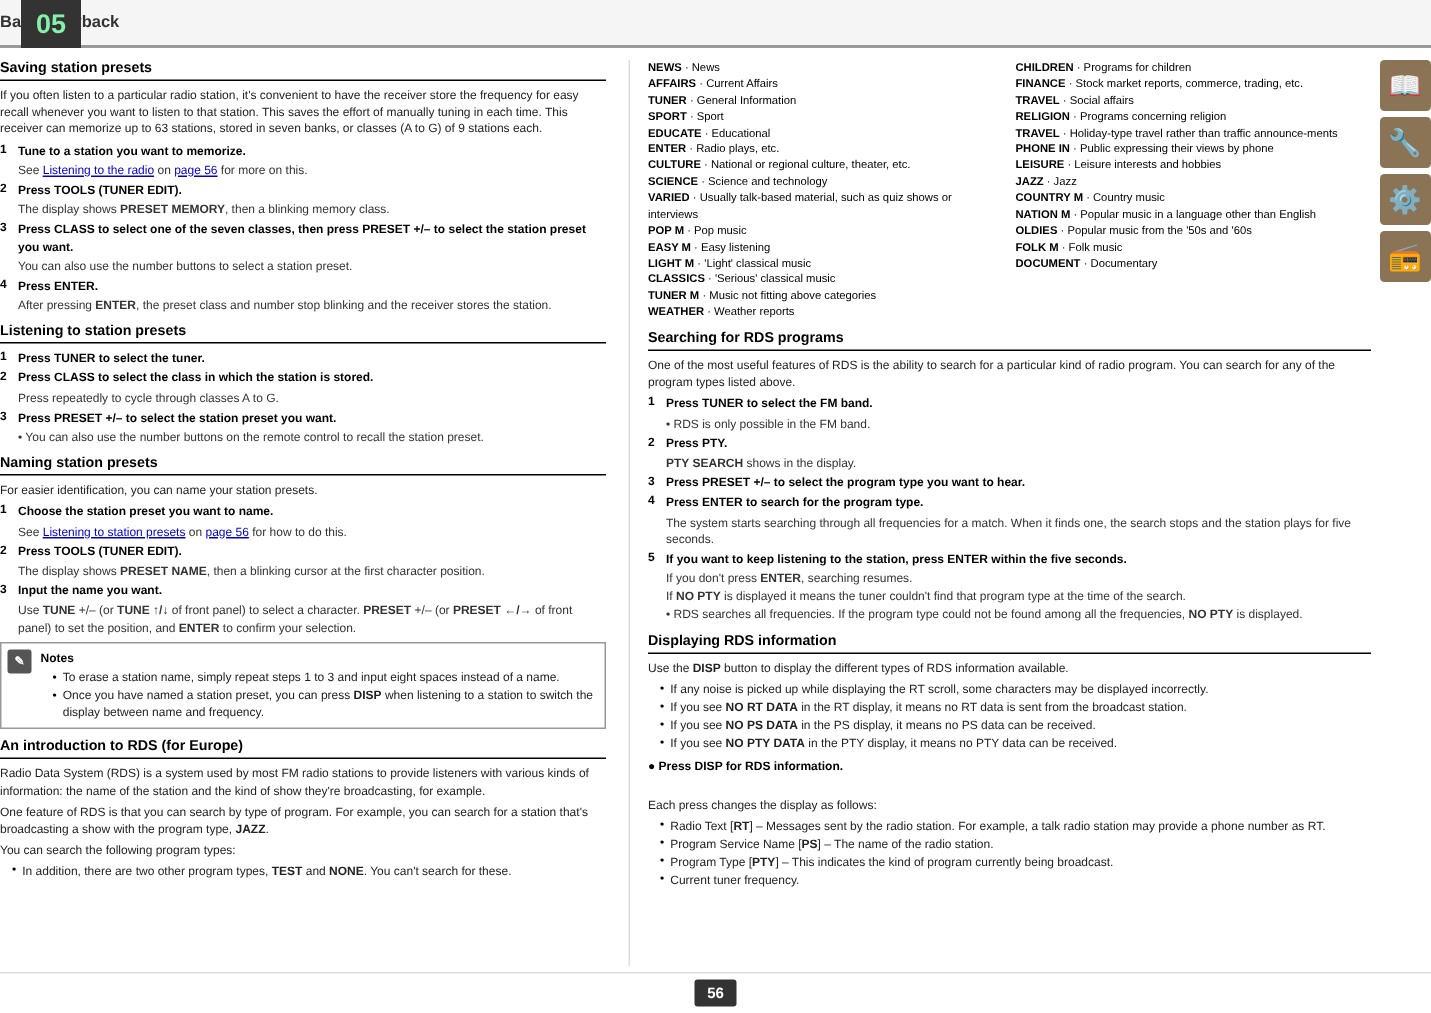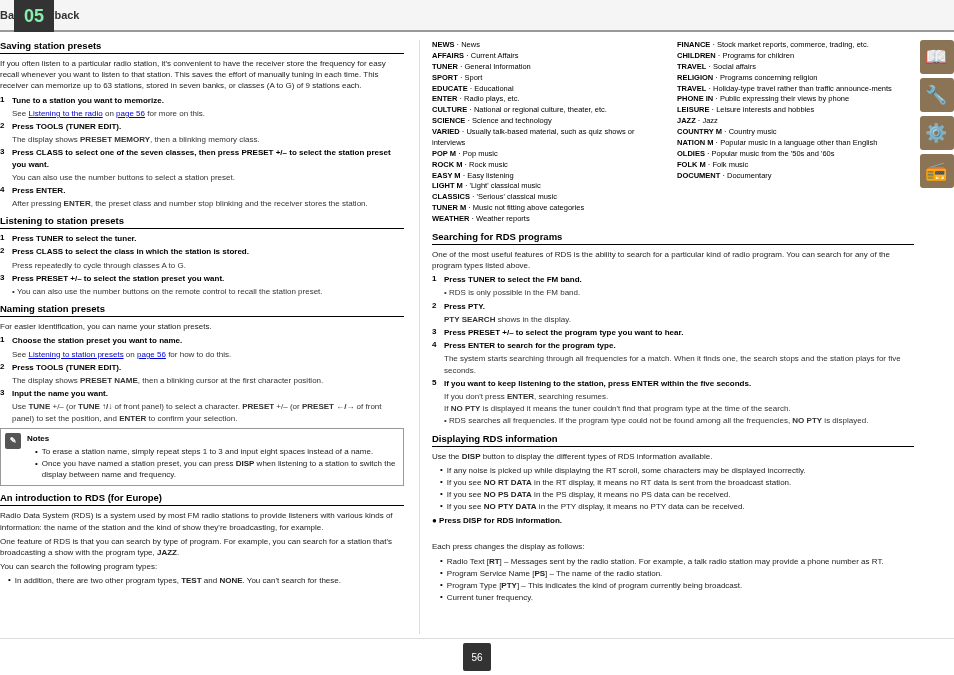--- a/index.html
+++ b/index.html
@@ -172,25 +172,25 @@
     
     .footer {
       display: flex;
       justify-content: center;
       align-items: center;
       padding: 4px;
       border-top: 1px solid #ddd;
     }
     .page-num {
       width: 28px;
-      height: 28px;
+      height: 18px;
       background: #333;
       color: #fff;
       font-size: 10px;
-      font-weight: normal;
+      font-weight: bold;
       display: flex;
       align-items: center;
       justify-content: center;
       border-radius: 2px;
     }
     .link-text {
       color: #0000cc;
       text-decoration: underline;
       cursor: pointer;
     }
@@ -329,30 +329,29 @@
             <div><b>NEWS</b> · News</div>
             <div><b>AFFAIRS</b> · Current Affairs</div>
             <div><b>TUNER</b> · General Information</div>
             <div><b>SPORT</b> · Sport</div>
             <div><b>EDUCATE</b> · Educational</div>
             <div><b>ENTER</b> · Radio plays, etc.</div>
             <div><b>CULTURE</b> · National or regional culture, theater, etc.</div>
             <div><b>SCIENCE</b> · Science and technology</div>
             <div><b>VARIED</b> · Usually talk-based material, such as quiz shows or interviews</div>
             <div><b>POP M</b> · Pop music</div>
-            <div><b>ROCK M</b> · Rock music</div>
             <div><b>EASY M</b> · Easy listening</div>
             <div><b>LIGHT M</b> · 'Light' classical music</div>
             <div><b>CLASSICS</b> · 'Serious' classical music</div>
             <div><b>TUNER M</b> · Music not fitting above categories</div>
             <div><b>WEATHER</b> · Weather reports</div>
           </div>
           <div class="rds-col">
+            <div><b>CHILDREN</b> · Programs for children</div>
             <div><b>FINANCE</b> · Stock market reports, commerce, trading, etc.</div>
-            <div><b>CHILDREN</b> · Programs for children</div>
             <div><b>TRAVEL</b> · Social affairs</div>
             <div><b>RELIGION</b> · Programs concerning religion</div>
             <div><b>TRAVEL</b> · Holiday-type travel rather than traffic announce-ments</div>
             <div><b>PHONE IN</b> · Public expressing their views by phone</div>
             <div><b>LEISURE</b> · Leisure interests and hobbies</div>
             <div><b>JAZZ</b> · Jazz</div>
             <div><b>COUNTRY M</b> · Country music</div>
             <div><b>NATION M</b> · Popular music in a language other than English</div>
             <div><b>OLDIES</b> · Popular music from the '50s and '60s</div>
             <div><b>FOLK M</b> · Folk music</div>

